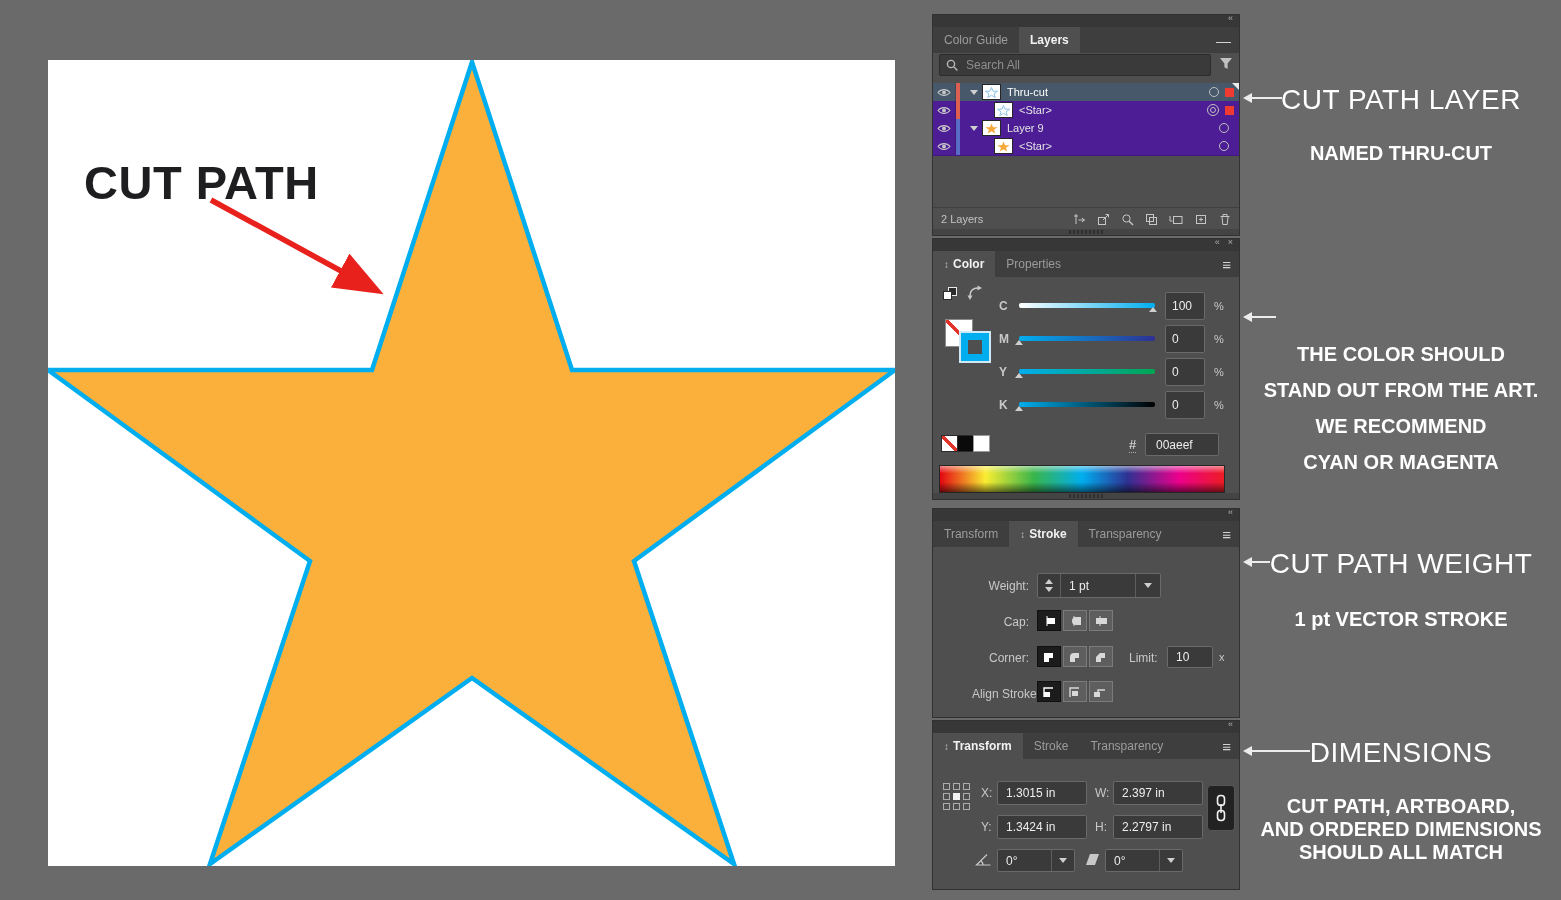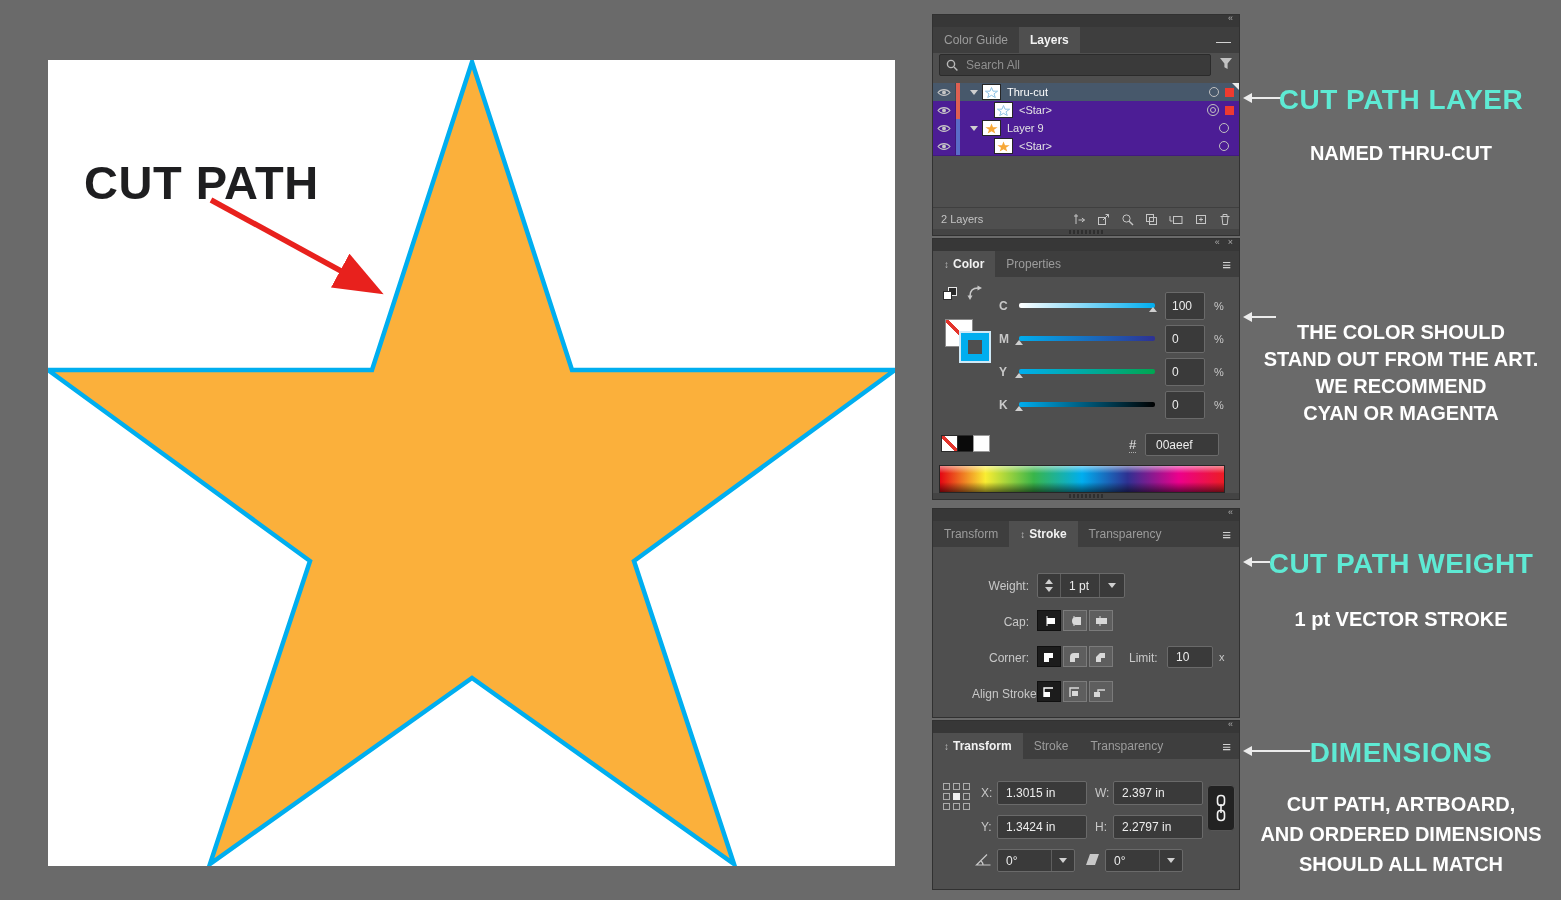--- a/index.html
+++ b/index.html
@@ -50,21 +50,21 @@
   .thumbp{position:absolute;top:11px;}
   .sval{position:absolute;left:232px;width:40px;height:28px;padding-left:6px;}
   .spct{position:absolute;left:281px;color:#C8C8C8;font-size:11px;}
 
   .tbtn{width:24px;height:21px;background:#5E5E5E;border:1px solid #7B7B7B;display:flex;align-items:center;justify-content:center;color:#D8D8D8;box-sizing:border-box;}
   .tbtn.sel{background:#1C1C1C;border-color:#101010;color:#FFFFFF;}
   .rowlab{position:absolute;width:96px;text-align:right;color:#C8C8C8;}
 
   
   .anno{position:absolute;left:1250px;width:302px;text-align:center;}
-  .anno-title{font-size:28px;font-weight:bold;color:#5eead4;letter-spacing:.5px;}
+  .anno-title{font-size:28px;font-weight:normal;color:#ffffff;letter-spacing:.5px;}
   .anno-body{font-size:20px;font-weight:bold;color:#FFFFFF;white-space:pre-line;}
   .wline{position:absolute;height:2px;background:#ECECEC;}
   .wline::before{content:"";position:absolute;left:-9px;top:-4px;width:0;height:0;
     border-top:5px solid transparent;border-bottom:5px solid transparent;border-right:9px solid #ECECEC;}
 
   input{font-family:"Liberation Sans",sans-serif;}
   #searchbox input{background:transparent;border:0;outline:0;color:#CFCFCF;font-size:12px;width:200px;}
   #searchbox input::placeholder{color:#8E8E8E;}
   svg{display:block;}
 </style>
@@ -309,21 +309,21 @@
         <span class="cycle">↕</span>
         <span>Stroke</span>
       </div>
     <div class="ptab">
         <span>Transparency</span>
       </div>
     <div class="pmenu">≡</div>
   </div>
 
   <span class="rowlab" style="top:70px;">Weight:</span>
-  <div class="abs field" style="left:104px;top:64px;width:88px;height:25px;">
+  <div class="abs field" style="left:104px;top:64px;width:124px;height:25px;">
     <span style="width:22px;display:flex;flex-direction:column;align-items:center;gap:3px;">
       <span class="tri-up"></span>
       <span class="tri-down"></span>
     </span>
     <span class="vdiv"></span>
     <span style="flex:1;padding-left:8px;">1 pt</span>
     <span class="vdiv"></span>
     <span style="width:24px;display:flex;justify-content:center;">
         <span class="tri-down"></span>
       </span>
@@ -469,31 +469,31 @@
 </div>
 
 <span class="wline" style="left:1252px;top:97px;width:30px;"></span>
 <div class="anno" style="top:84px;">
   <div class="anno-title">CUT PATH LAYER</div>
   <div class="anno-body" style="margin-top:26px;">NAMED THRU-CUT</div>
 </div>
 
 <span class="wline" style="left:1252px;top:316px;width:24px;"></span>
 <div class="anno" style="top:303px;">
-  <div class="anno-body" style="margin-top:16px;line-height:27px;">THE COLOR SHOULD
+  <div class="anno-body" style="margin-top:33px;line-height:36px;">THE COLOR SHOULD
 STAND OUT FROM THE ART.
 WE RECOMMEND
 CYAN OR MAGENTA</div>
 </div>
 
 <span class="wline" style="left:1252px;top:561px;width:18px;"></span>
 <div class="anno" style="top:548px;">
   <div class="anno-title">CUT PATH WEIGHT</div>
   <div class="anno-body" style="margin-top:28px;">1 pt VECTOR STROKE</div>
 </div>
 
 <span class="wline" style="left:1252px;top:750px;width:58px;"></span>
 <div class="anno" style="top:737px;">
   <div class="anno-title">DIMENSIONS</div>
-  <div class="anno-body" style="margin-top:20px;line-height:30px;">CUT PATH, ARTBOARD,
+  <div class="anno-body" style="margin-top:26px;line-height:23px;">CUT PATH, ARTBOARD,
 AND ORDERED DIMENSIONS
 SHOULD ALL MATCH</div>
 </div>
 
 </body></html>

